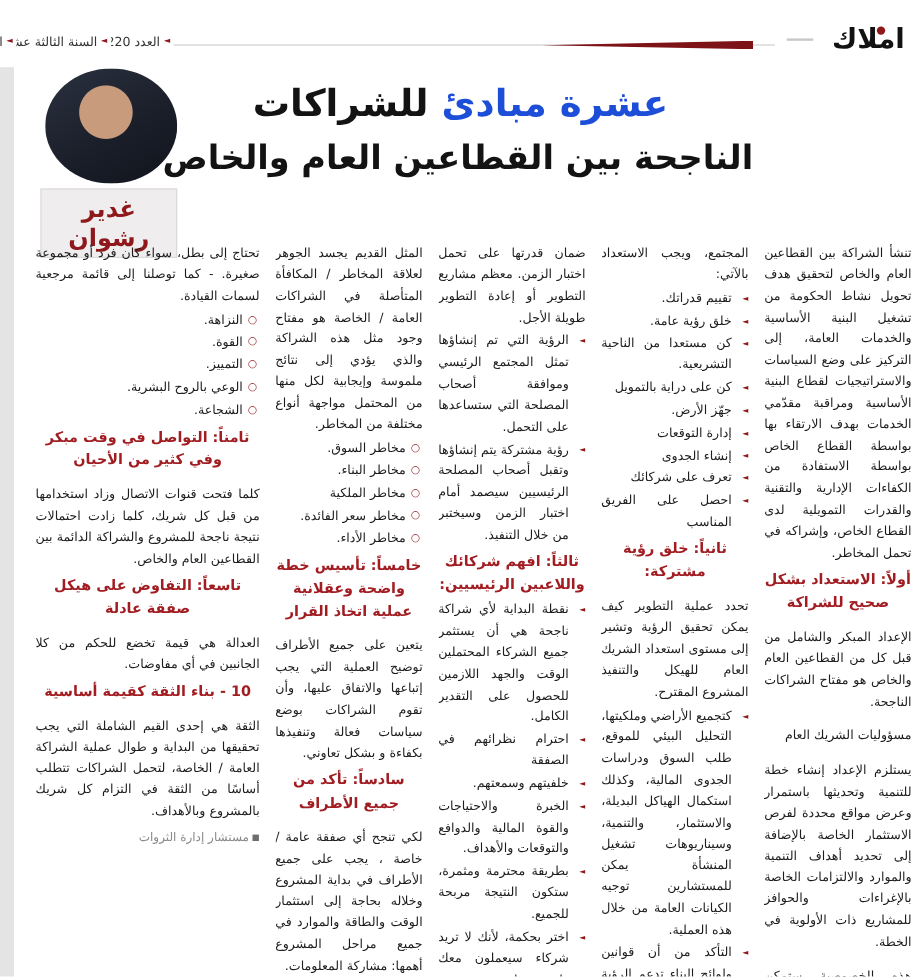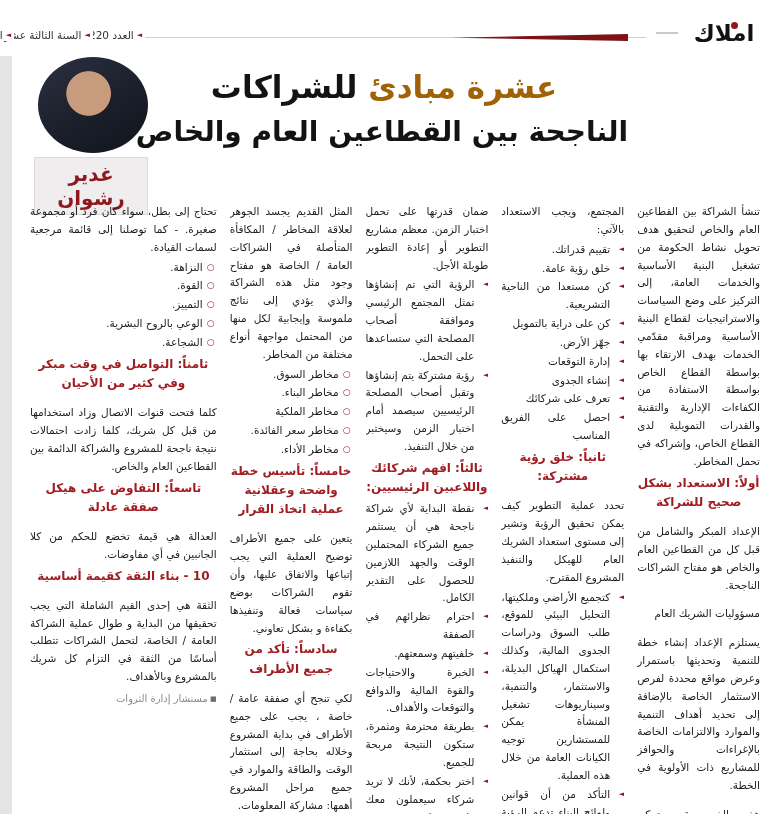--- a/index.html
+++ b/index.html
@@ -14,21 +14,21 @@
   .meta-line{position:absolute;top:37px;left:28px;width:618px;height:1px;background:#cfcfcf;}
   .meta-wedge{position:absolute;top:34px;left:452px;width:176px;height:7px;background:#7e1317;
               clip-path:polygon(0 52%,100% 0,100% 100%);}
   .meta-item{position:absolute;top:29px;background:#fff;padding:0 3px;font-size:10.5px;color:#333;white-space:nowrap;}
   .meta-item .tick{color:#8f181c;font-size:7px;vertical-align:2px;margin-left:3px;}
   .meta-issue{left:86px;} .meta-year{left:-4px;} .meta-day{left:-38px;}
   
   .title{position:absolute;top:64px;right:140px;left:140px;text-align:center;color:#131313;
          font-weight:bold;}
   .title .l1{font-size:31px;line-height:46px;white-space:nowrap;}
-  .title .l1 .hl{color:#a16207;text-align:center;}
+  .title .l1 .hl{color:#1d4ed8;text-align:center;}
   .title .l2{font-size:28px;line-height:44px;white-space:nowrap;}
   .photo{position:absolute;top:57px;left:38px;width:110px;height:96px;border-radius:50%;
          background:
            radial-gradient(circle at 46% 38%, #c99b7d 0 26%, rgba(0,0,0,0) 27%),
            radial-gradient(circle at 48% 30%, #3a2f28 0 12%, rgba(0,0,0,0) 13%),
            linear-gradient(150deg,#2a3140 0%,#1b1f2a 55%,#11141c 100%);}
   .byline{position:absolute;top:157px;left:34px;width:112px;background:#efeded;border:1px solid #dcd9d9;
           text-align:center;font-size:20px;font-weight:bold;color:#8f181c;padding:4px 0;}
   
   .columns{position:absolute;top:192px;right:8px;left:30px;bottom:0;display:grid;

